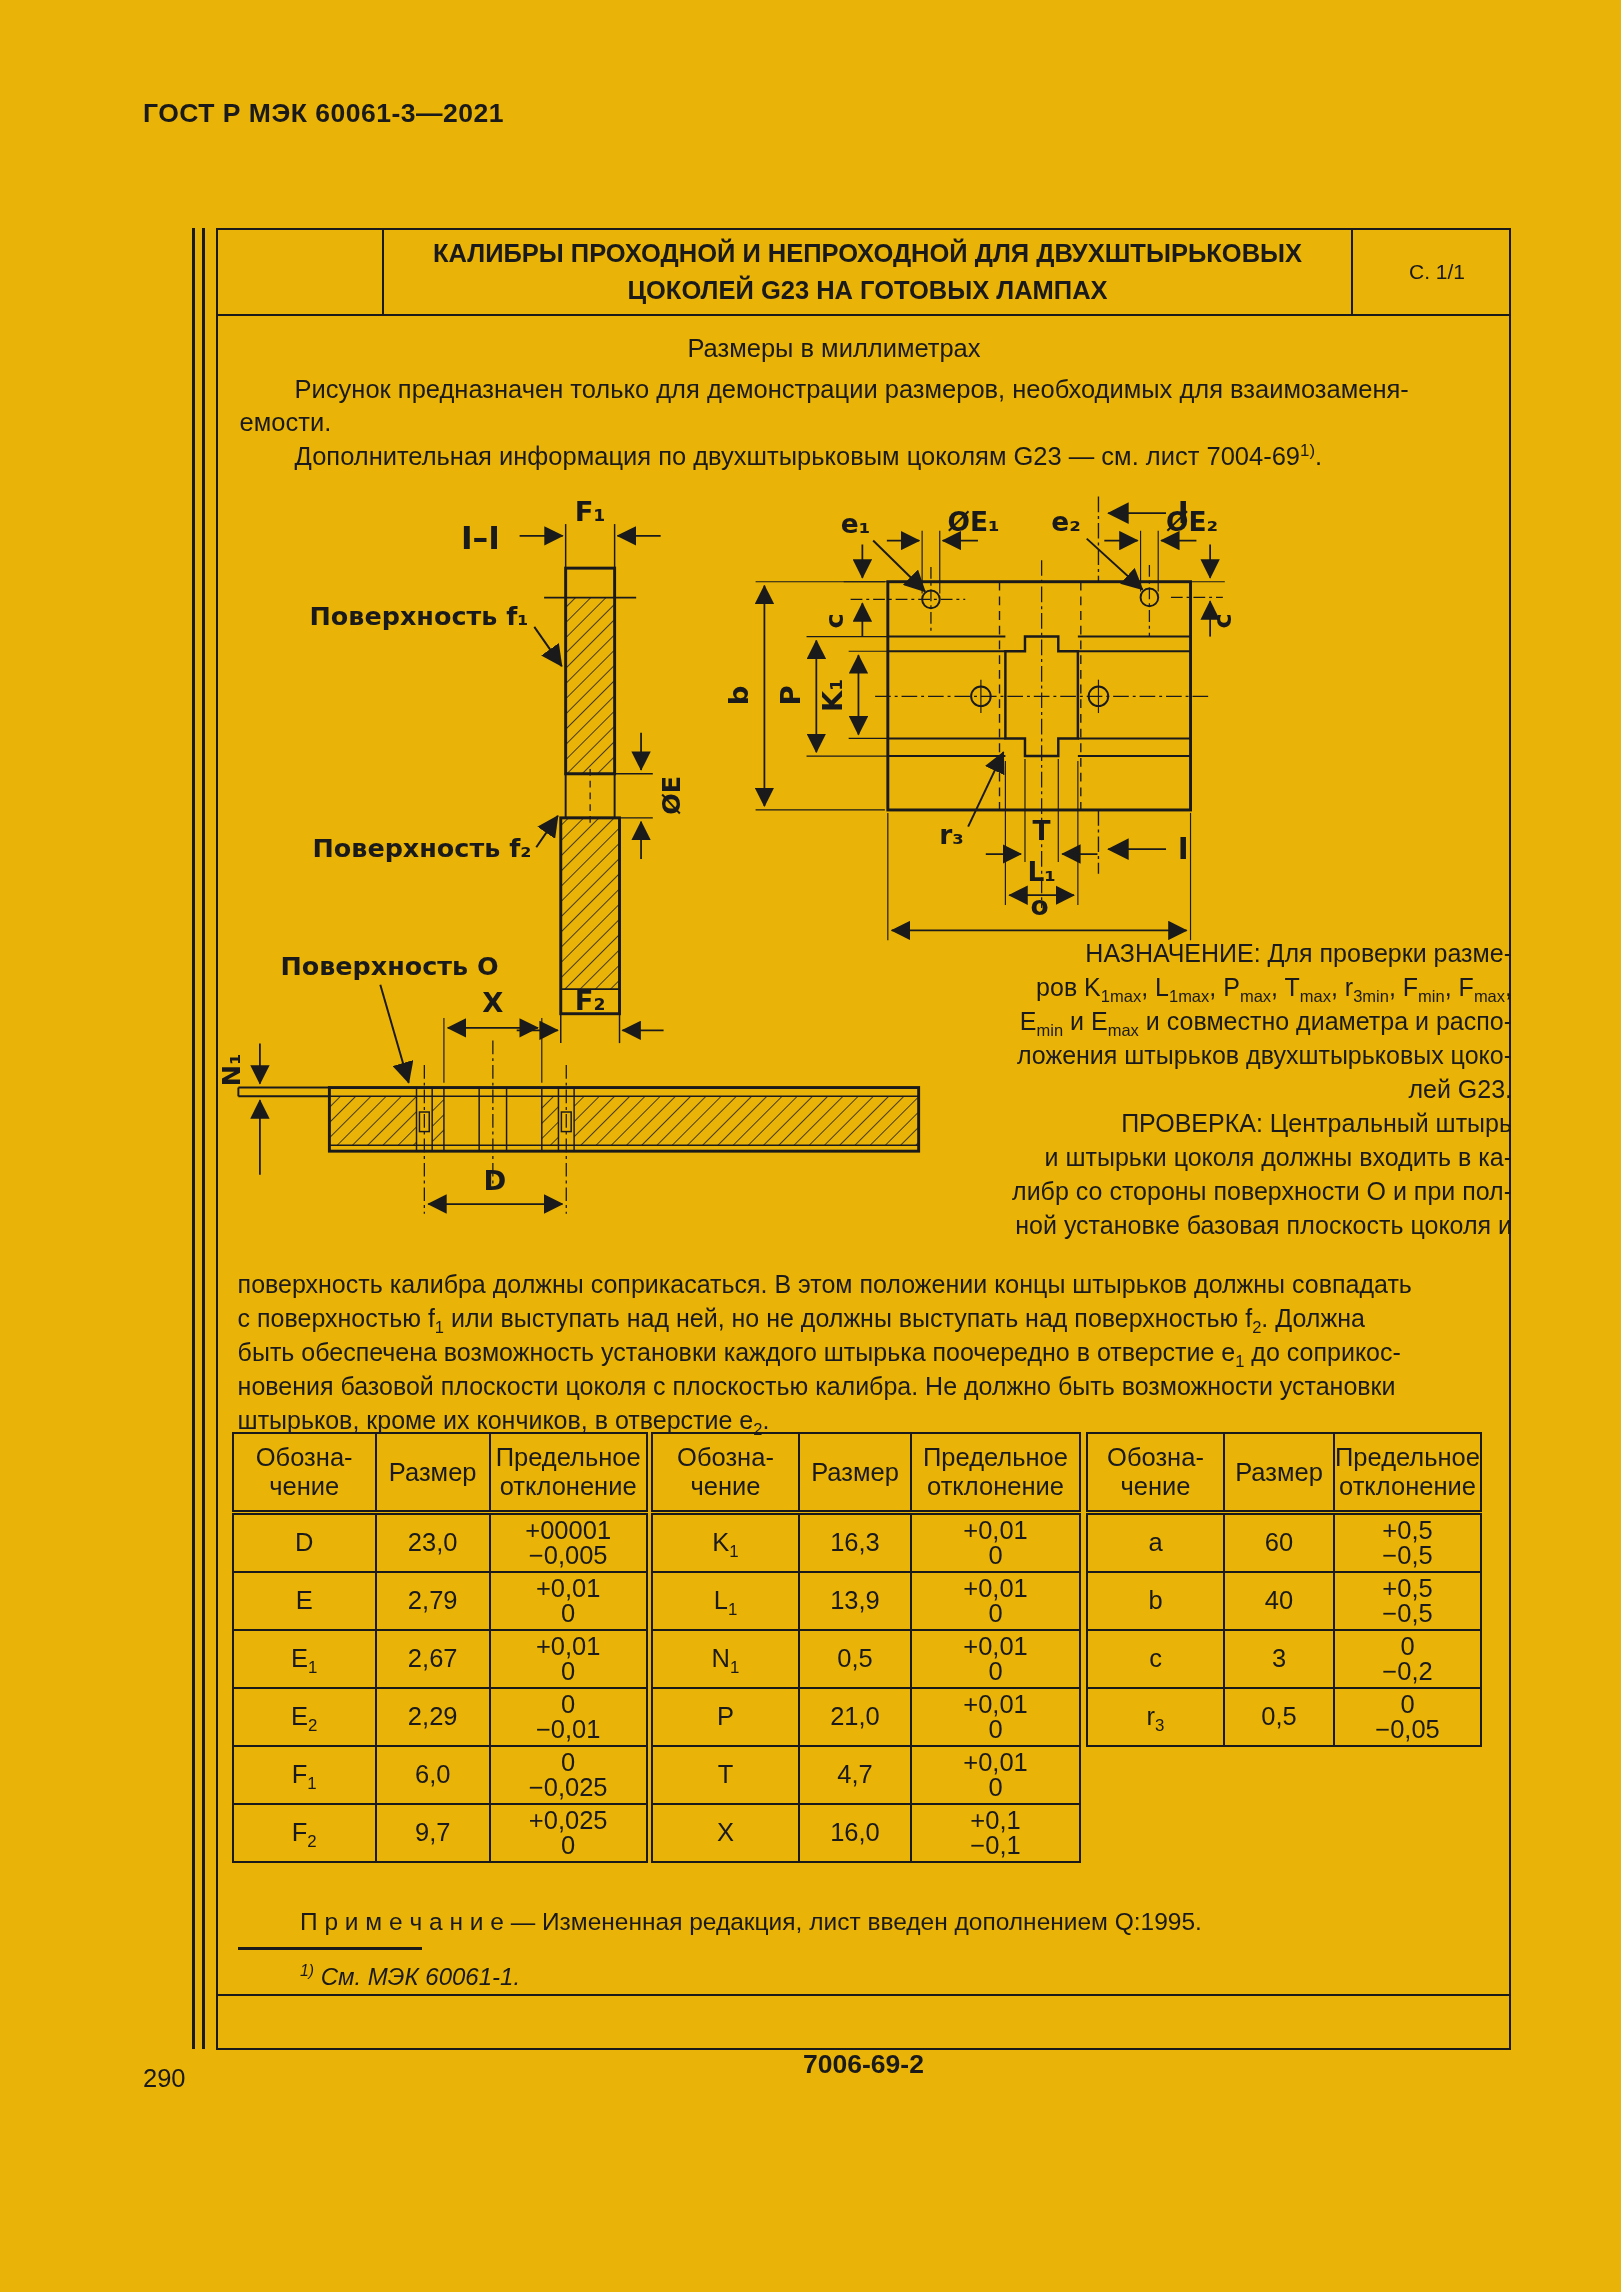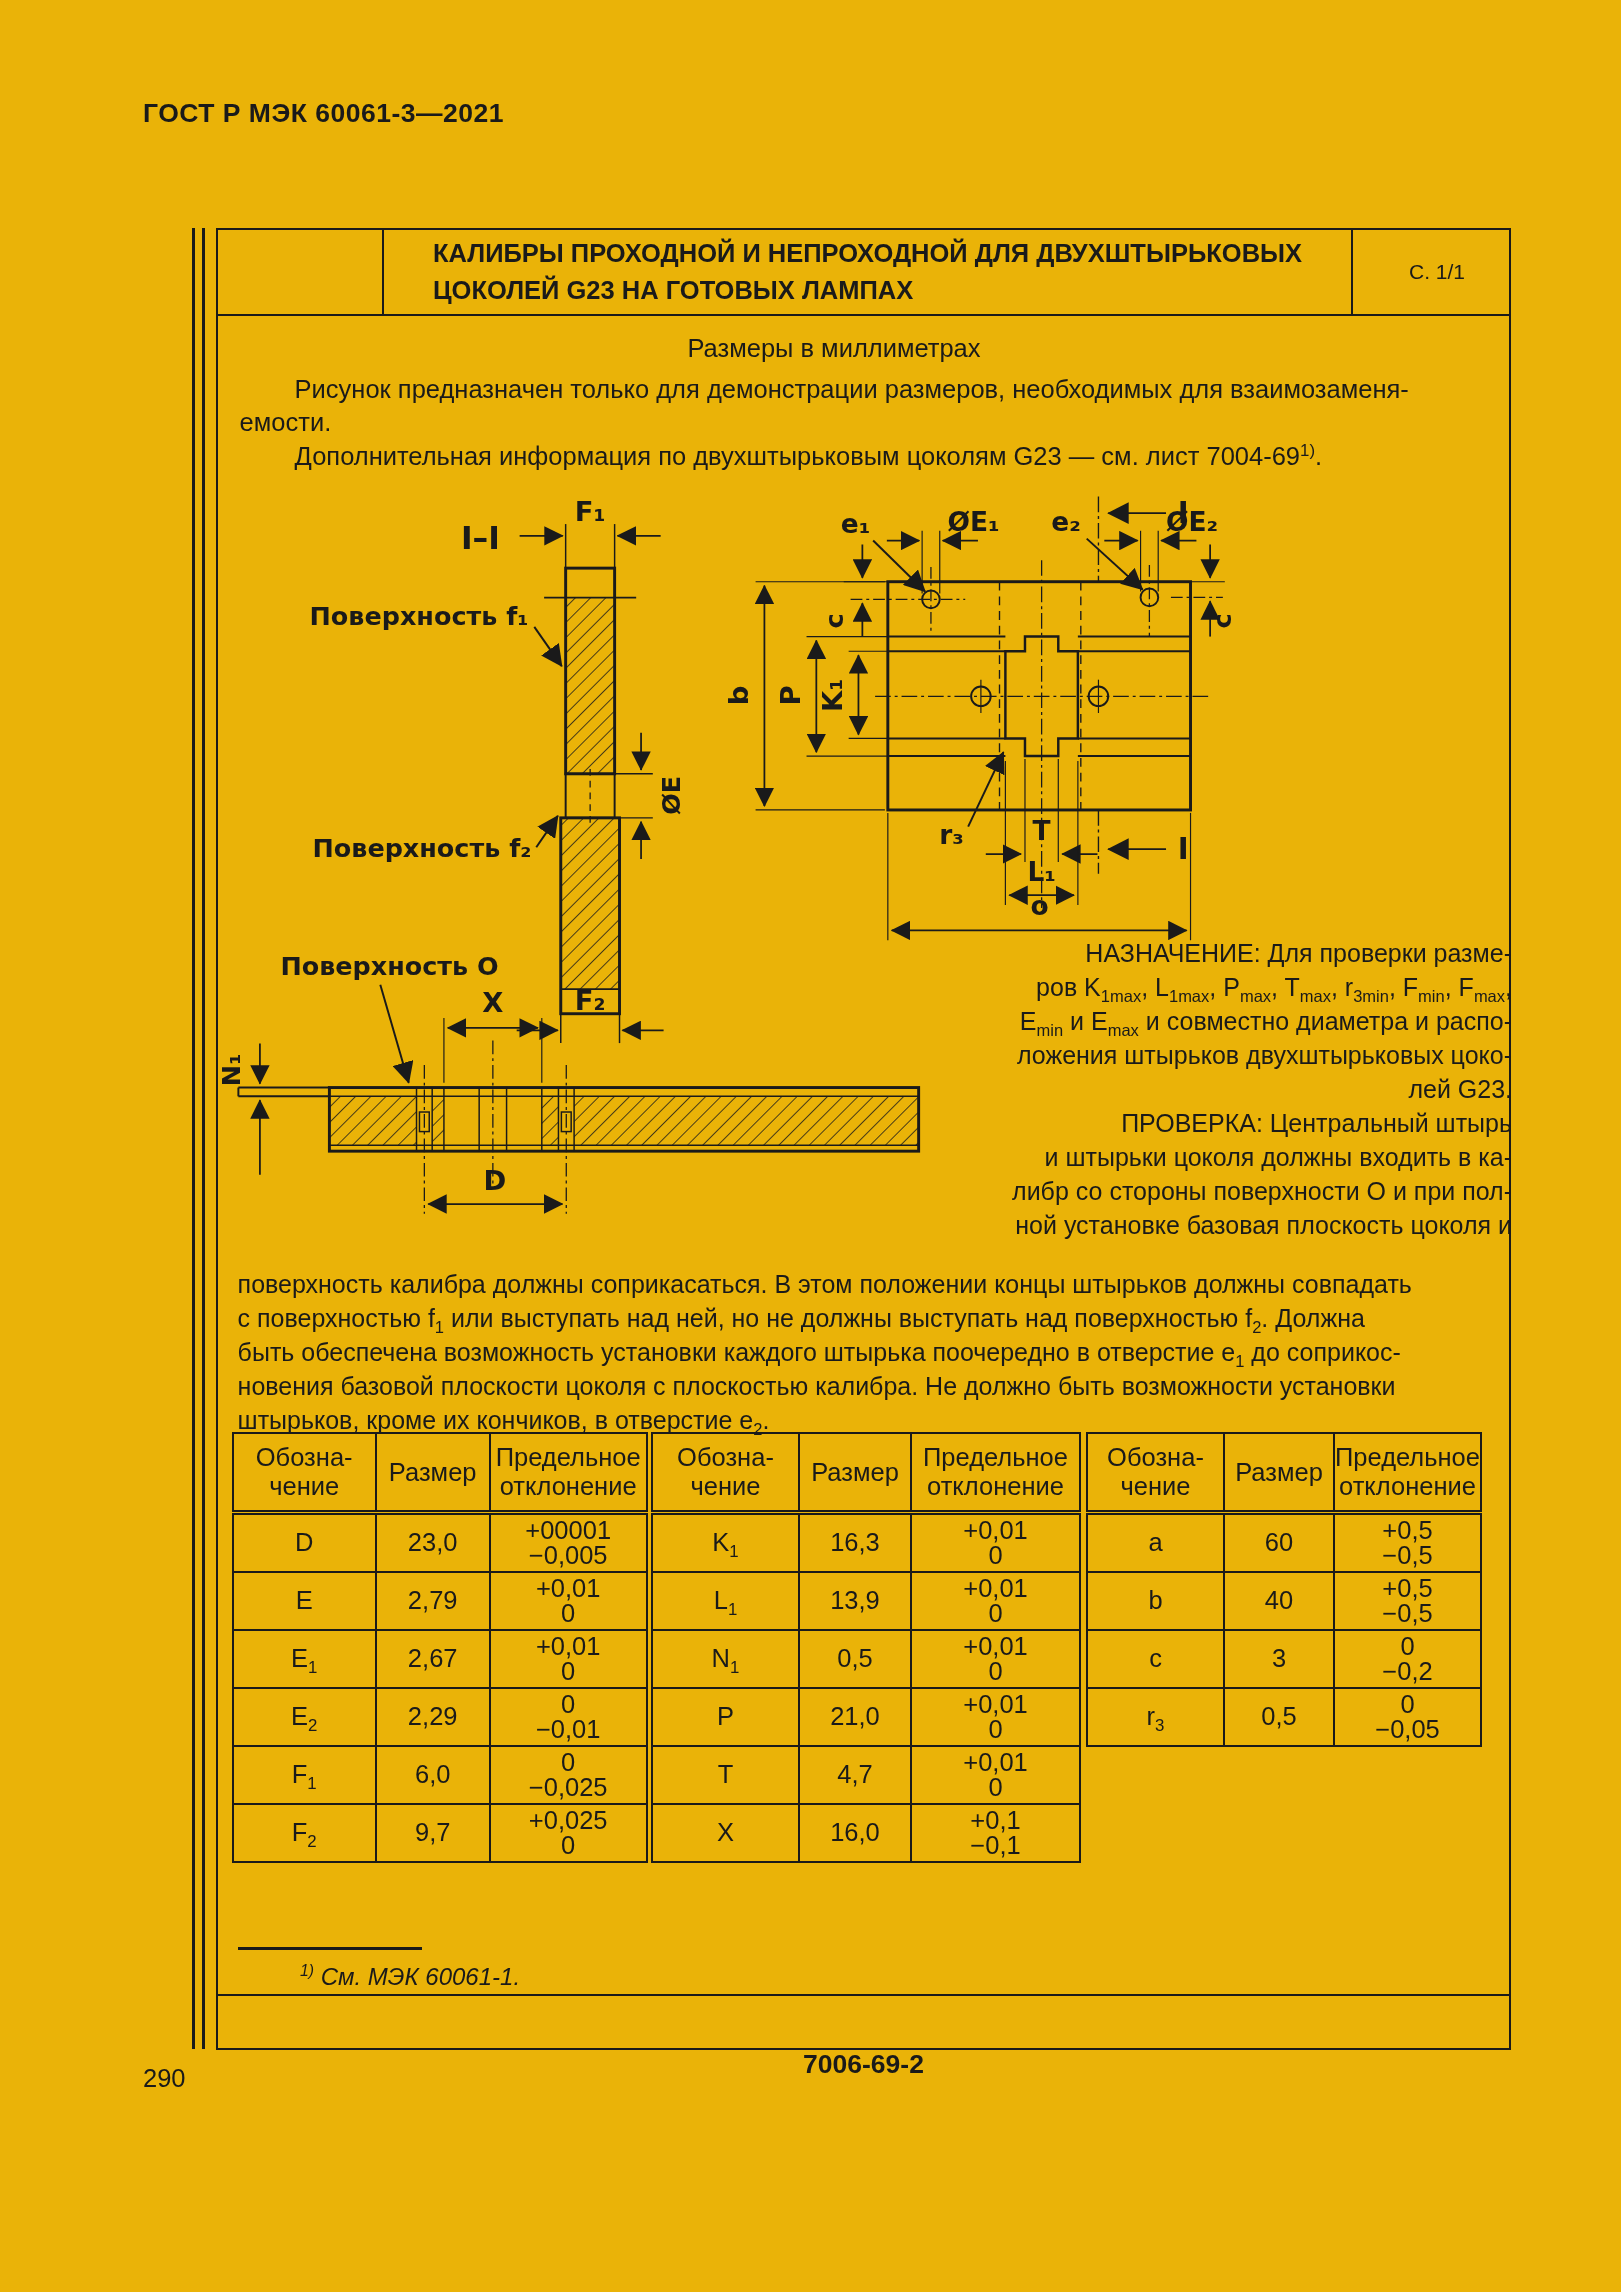--- a/index.html
+++ b/index.html
@@ -5,21 +5,21 @@
   html,body{margin:0;padding:0;background:#e8e8e6;}
   .page{position:relative;width:1621px;height:2293px;background:#eab308;
         font-family:"Liberation Sans",sans-serif;color:#1a1a1a;overflow:hidden;}
   .abs{position:absolute;}
   .doc-code{left:143px;top:98px;font-size:26.5px;font-weight:bold;letter-spacing:0.5px;}
   .vline{top:228px;height:1821px;width:2.9px;background:#1a1a1a;}
   .frame{left:216px;top:228px;width:1291px;height:1818px;border:2.9px solid #1a1a1a;}
   .title-row{left:0;top:0;right:0;height:84px;border-bottom:2.9px solid #1a1a1a;display:flex;}
   .title-left{width:164px;border-right:2.9px solid #1a1a1a;}
   .title-center{flex:1;display:flex;align-items:center;justify-content:center;
-     font-weight:bold;font-size:25.5px;line-height:1.45;text-align:left;}
+     font-weight:bold;font-size:25.5px;line-height:1.45;text-align:center;}
   .title-right{width:144px;border-left:2.9px solid #1a1a1a;display:flex;align-items:center;
      justify-content:center;font-size:21px;padding-left:12px;}
   .units{top:104px;left:0;right:59px;text-align:center;font-size:25.5px;}
   .p1{top:143px;left:21.6px;width:1255px;font-size:25.5px;line-height:33px;text-indent:55px;white-space:nowrap;}
   .p2{top:210px;left:21.6px;width:1255px;font-size:25.5px;line-height:33px;text-indent:55px;white-space:nowrap;}
   .purpose{top:706px;left:706px;width:588px;font-size:25px;line-height:34px;text-align:right;}
   .purpose p{margin:0;text-indent:49px;white-space:nowrap;}
   .cont{top:1037px;left:19.6px;width:1262px;font-size:25px;line-height:34px;white-space:nowrap;}
   sub{font-size:66%;line-height:0;}
   sup{font-size:66%;line-height:0;}
@@ -434,20 +434,21 @@
             <td>r<sub>3</sub></td>
             <td>0,5</td>
             <td class="devcell">
               <div>0</div>
               <div>−0,05</div>
             </td>
           </tr>
     </tbody>
       </table>
 
+    <div class="abs note">П р и м е ч а н и е — Измененная редакция, лист введен дополнением Q:1995.</div>
     <div class="abs fsep"></div>
     <div class="abs footnote"><sup>1)</sup> См. МЭК 60061-1.</div>
     <div class="abs footer-rule"></div>
     <div class="abs footer-num">7006-69-2</div>
   </div>
 
   <div class="abs pagenum">290</div>
 </div>
 
 

